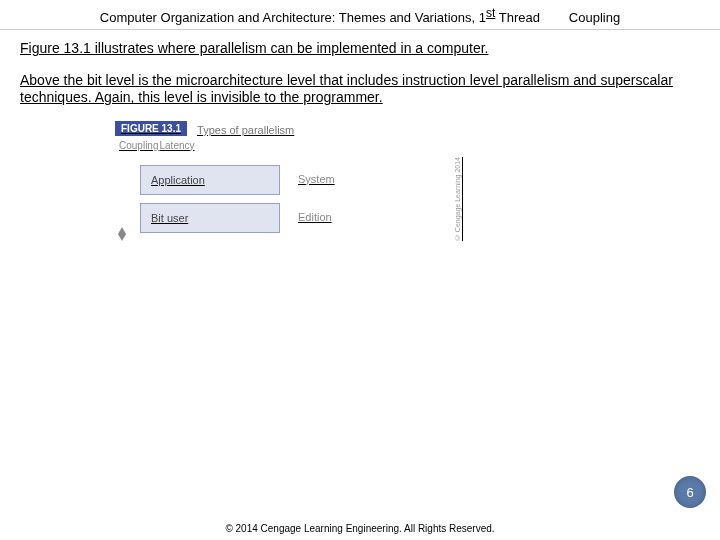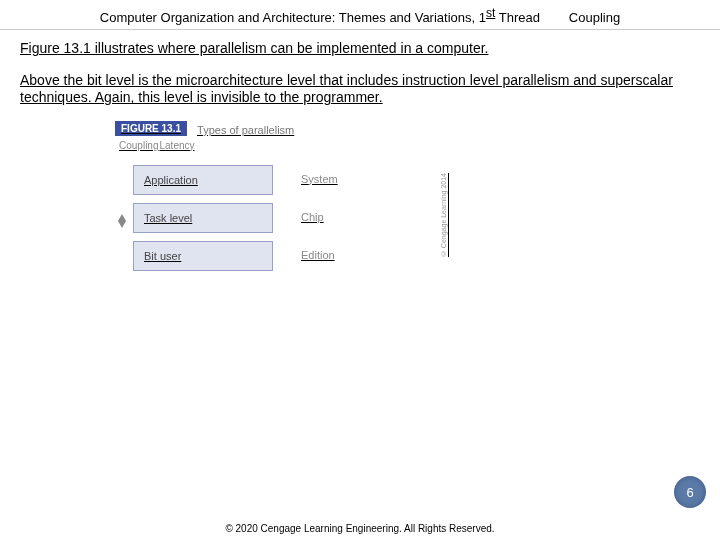--- a/index.html
+++ b/index.html
@@ -44,22 +44,22 @@
     display: inline-block;
     background: #3a4fa0;
     color: #fff;
     font-weight: bold;
     font-size: 10px;
     padding: 2px 6px;
   }
   .fig-title { color: #777; font-size: 11px; }
   .fig-body {
     display: flex;
-    align-items: center;
-    gap: 4px;
+    align-items: flex-end;
+    gap: 11px;
   }
   .axis-labels {
     font-size: 10px;
     color: #888;
     display: flex;
     gap: 1px;
     padding-left: 4px;
   }
   .arrow-col {
     width: 14px;
@@ -100,21 +100,21 @@
     border: 1px solid #97a0c8;
     color: #444;
     font-size: 11px;
     padding: 8px 10px;
     text-align: left;
   }
   .fig-right {
     width: 160px;
     color: #888;
     font-size: 11px;
-    padding: 8px 28px;
+    padding: 8px 18px;
     text-align: left;
   }
   .credit-col {
     width: 12px;
     display: flex;
     align-items: flex-end;
     justify-content: center;
   }
   .credit-text {
     writing-mode: vertical-rl;
@@ -173,32 +173,28 @@
         <div class="arrow-head-up"></div>
         <div class="arrow-shaft"></div>
         <div class="arrow-head-down"></div>
       </div>
       <div class="table-col" id="fig-rows">
           <div class="fig-row">
             <div class="fig-left">Application</div>
             <div class="fig-right">System</div>
           </div>
           <div class="fig-row">
-            <div class="fig-left">Task level</div>
-            <div class="fig-right">Chip</div>
-          </div>
-          <div class="fig-row">
             <div class="fig-left">Bit user</div>
             <div class="fig-right">Edition</div>
           </div>
         </div>
       <div class="credit-col">
         <span class="credit-text">© Cengage Learning 2014</span>
       </div>
     </div>
   </div>
 </div>
 
 <div class="page-badge">
   <span>6</span>
 </div>
 
-<div class="footer">© 2020 Cengage Learning Engineering. All Rights Reserved.</div>
+<div class="footer">© 2014 Cengage Learning Engineering. All Rights Reserved.</div>
 
 </body></html>

